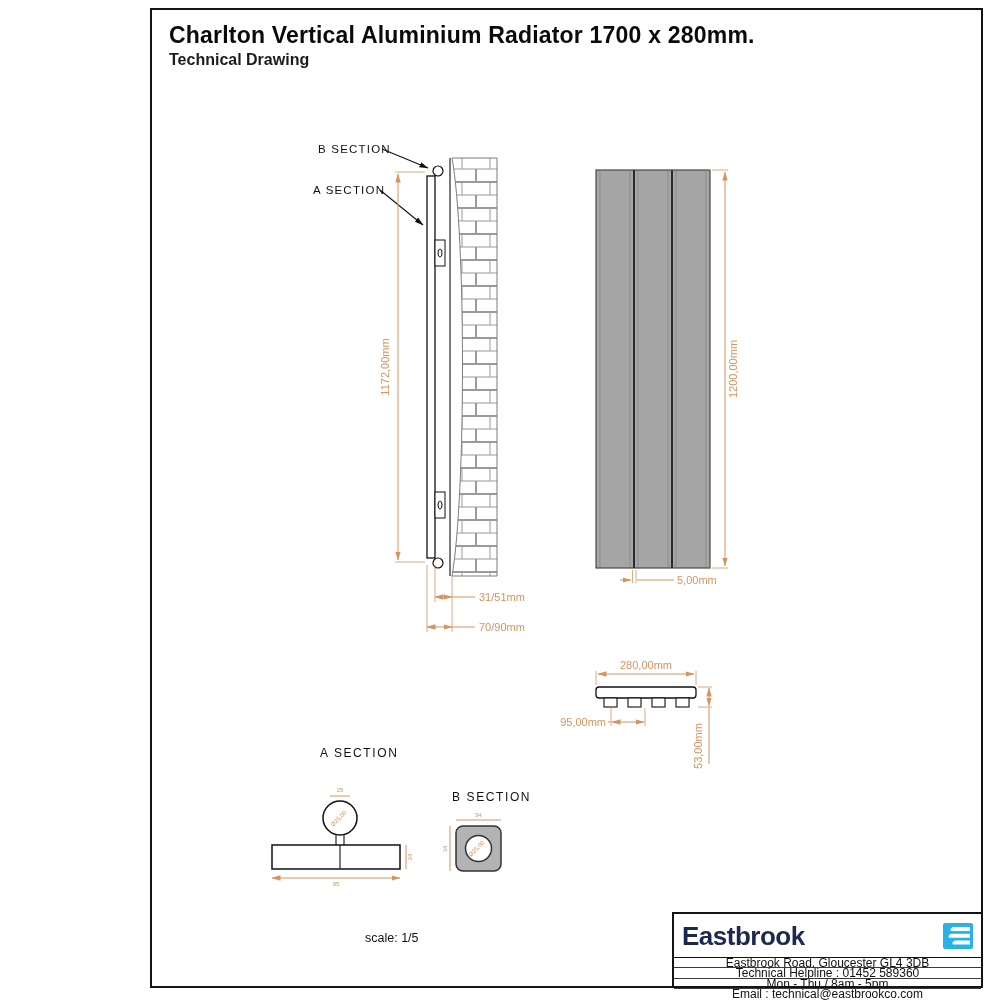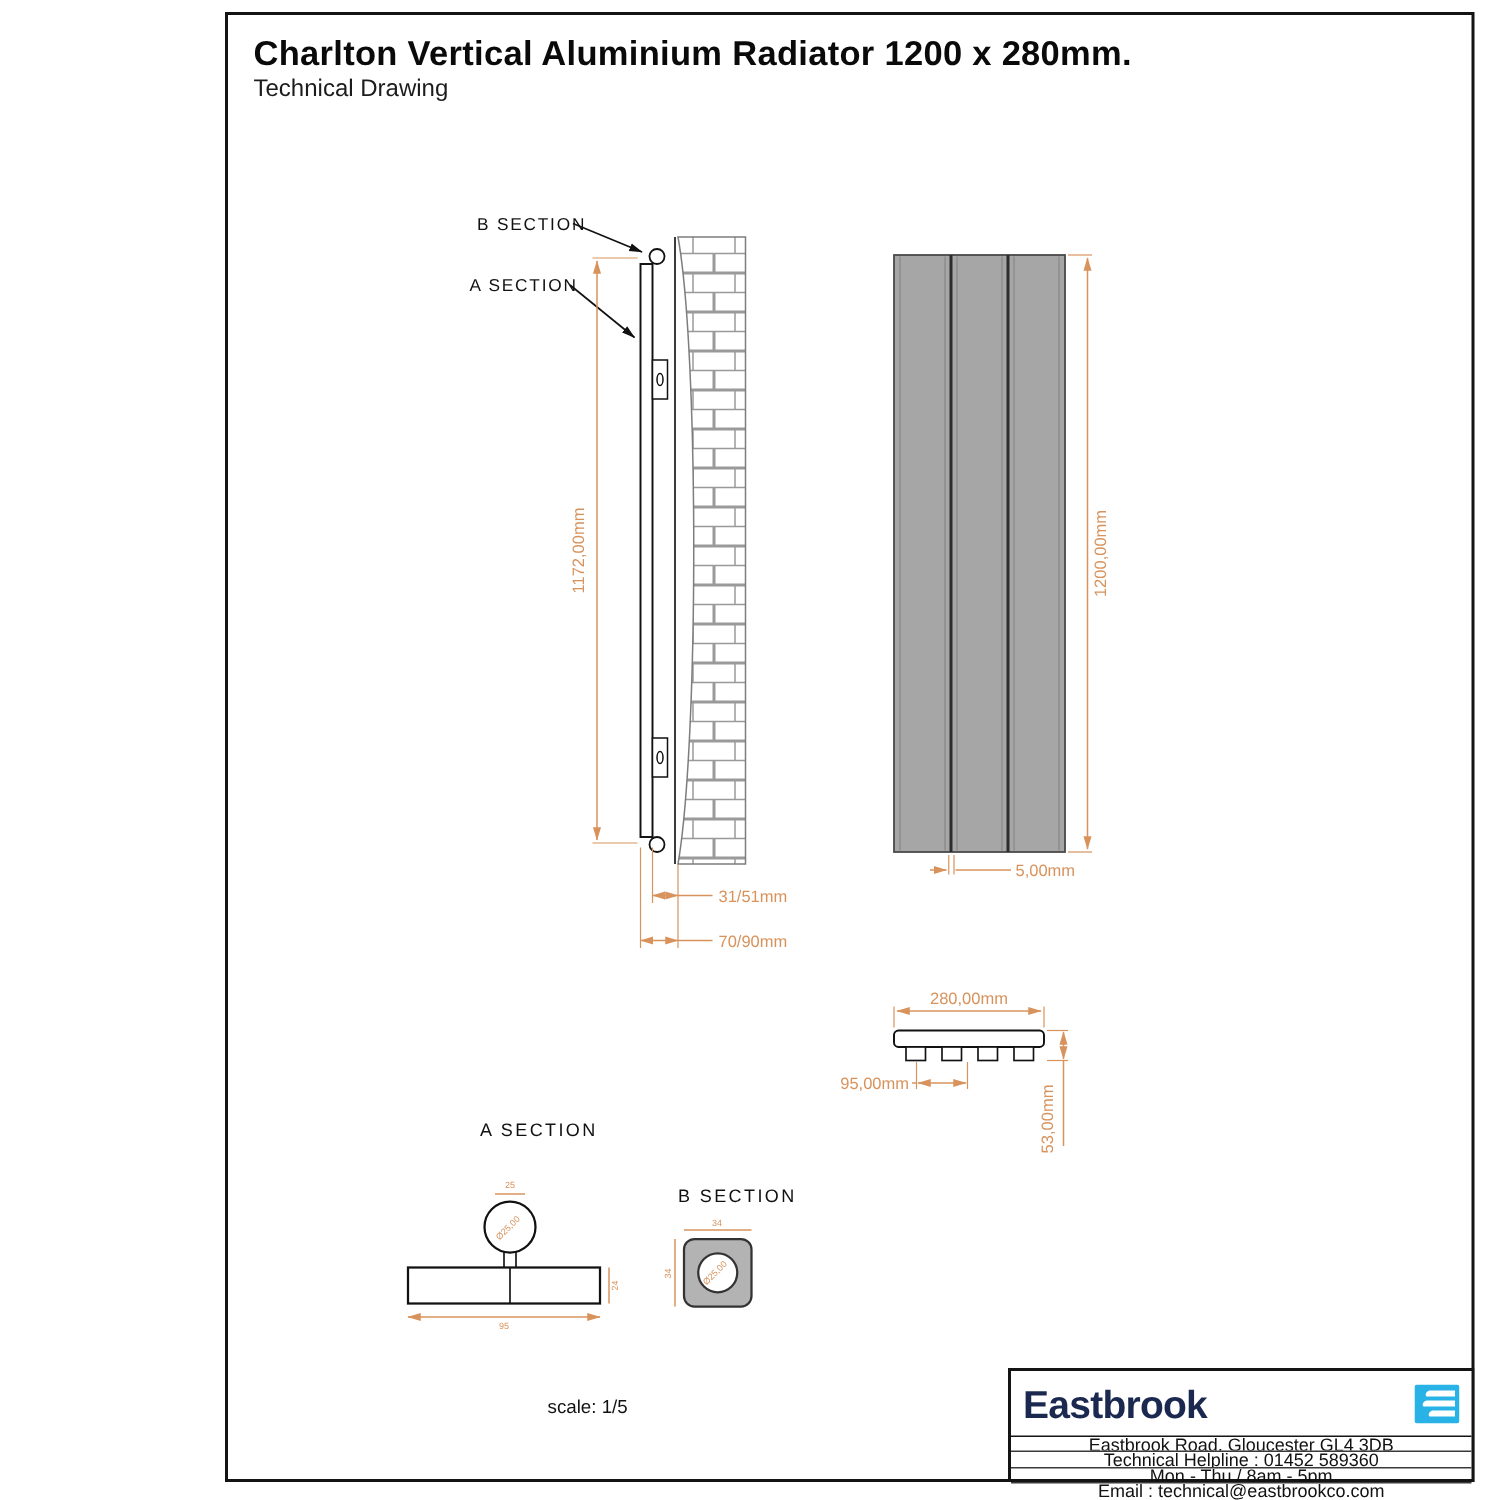--- a/index.html
+++ b/index.html
@@ -2,21 +2,21 @@
 <html><head>
 <meta charset="utf-8">
 <style>
   html,body{margin:0;padding:0;background:#ffffff;}
   .page{position:relative;width:1000px;height:1000px;background:#fff;
         font-family:"Liberation Sans",sans-serif;overflow:hidden;}
   .frame{position:absolute;left:150px;top:8px;width:833px;height:980px;
          border:2px solid #141414;box-sizing:border-box;}
   .title-block{position:absolute;left:169px;top:22px;}
   .title-block h1{margin:0;font-size:23px;font-weight:bold;color:#0a0a0a;letter-spacing:.2px;}
-  .subtitle{font-size:16px;color:#1c1c1c;margin-top:2px;}
+  .subtitle{font-size:16px;color:#1c1c1c;margin-top:2px;font-weight:bold;}
   svg.drawing{position:absolute;left:0;top:0;}
   svg text{font-family:"Liberation Sans",sans-serif;}
   .dim{fill:#d8935d;font-size:11px;}
   .tiny{fill:#d8935d;font-size:6px;}
   .dimline{stroke:#d8935d;stroke-width:1;fill:none;}
   .ext{stroke:#d8935d;stroke-width:.8;fill:none;}
   .lbl{fill:#111;font-size:11.5px;letter-spacing:1.2px;}
   .lbl2{fill:#111;font-size:12px;letter-spacing:1.6px;}
   .scale{fill:#111;font-size:12.5px;}
   .blkline{stroke:#111;stroke-width:1.1;fill:none;}
@@ -32,21 +32,21 @@
   .info-row:last-child{border-bottom:none;}
 </style>
 </head>
 <body>
 
 <div class="page">
 
   <div class="frame"></div>
 
   <div class="title-block">
-    <h1>Charlton Vertical Aluminium Radiator 1200 x 280mm.</h1>
+    <h1>Charlton Vertical Aluminium Radiator 1700 x 280mm.</h1>
     <div class="subtitle">Technical Drawing</div>
   </div>
 
   <svg class="drawing" width="1000" height="1000" viewBox="0 0 1000 1000">
     <defs>
       <marker id="dimArrow" markerWidth="9" markerHeight="7" refX="8.5" refY="3.5" orient="auto-start-reverse" markerUnits="userSpaceOnUse">
         <path d="M0,0.8 L9,3.5 L0,6.2 Z" fill="#d8935d"></path>
       </marker>
       <marker id="blkArrow" markerWidth="9" markerHeight="7" refX="8.5" refY="3.5" orient="auto-start-reverse" markerUnits="userSpaceOnUse">
         <path d="M0,0.8 L9,3.5 L0,6.2 Z" fill="#111"></path>

